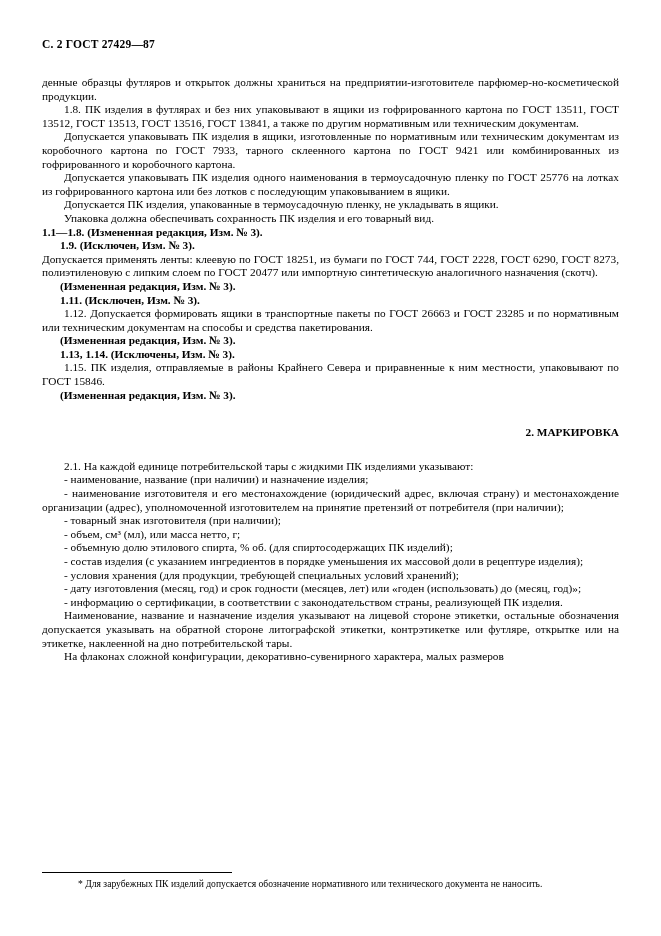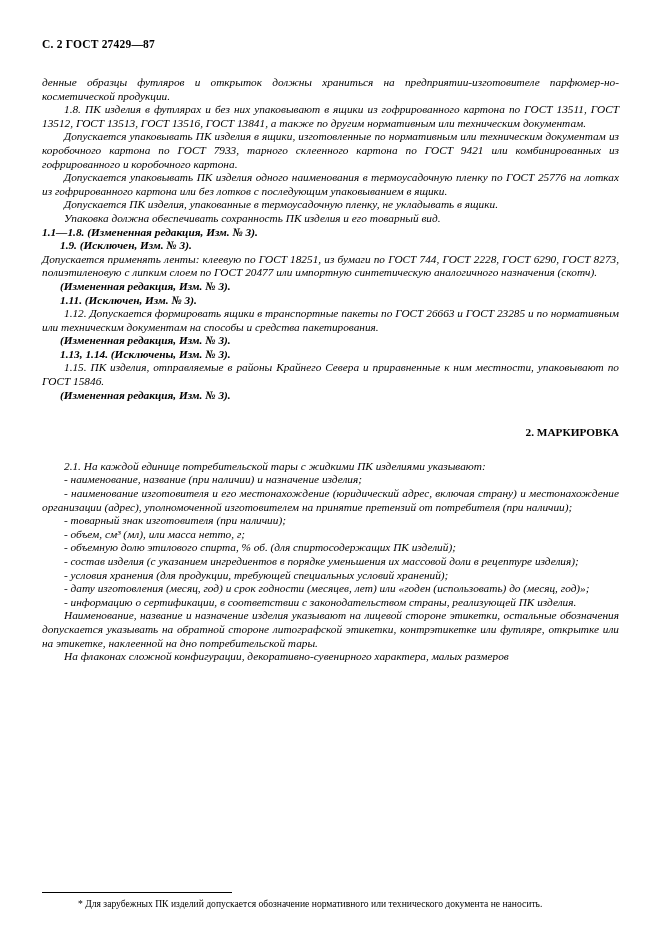--- a/index.html
+++ b/index.html
@@ -31,21 +31,20 @@
   }
   .body-text {
     font-size: 11.3px;
     line-height: 13.6px;
     text-align: justify;
     text-justify: inter-word;
   }
   p {
     margin: 0;
     text-indent: 0;
-    font-style: italic;
   }
   p.ind {
     text-indent: 22px;
   }
   p.ind-sm {
     text-indent: 18px;
   }
   p.dash {
     text-indent: 22px;
   }
@@ -56,21 +55,21 @@
     text-align: right;
     font-weight: bold;
     font-size: 11.3px;
     margin-top: 24px;
     margin-bottom: 20px;
   }
   .footnote-wrap {
     position: absolute;
     left: 42px;
     right: 42px;
-    bottom: 26px;
+    bottom: 46px;
   }
   .footnote-rule {
     width: 190px;
     height: 0;
     border-top: 1px solid #000;
     margin-bottom: 5px;
   }
   .footnote {
     font-size: 9.6px;
     line-height: 12px;

